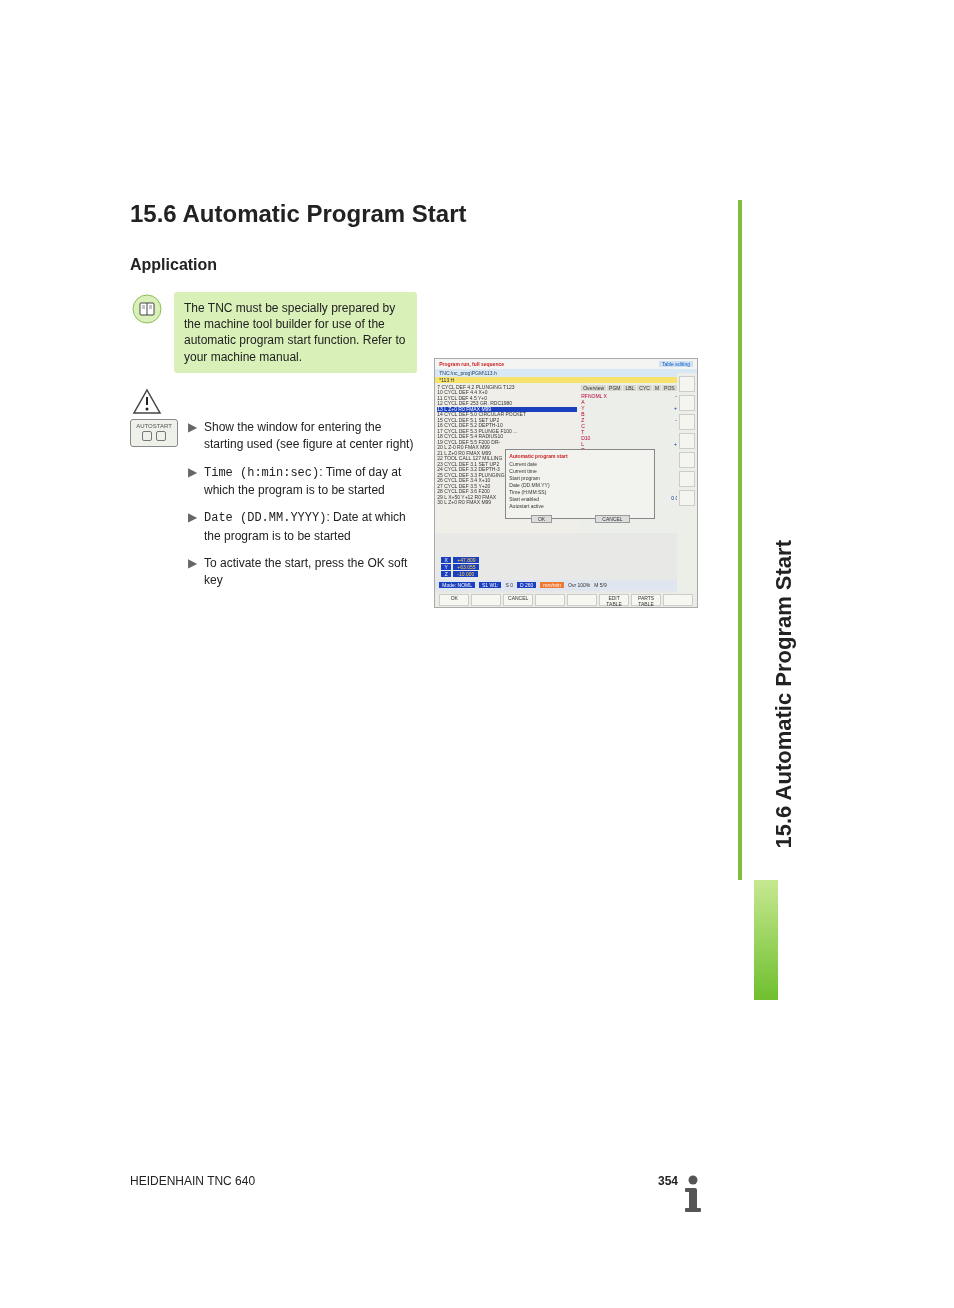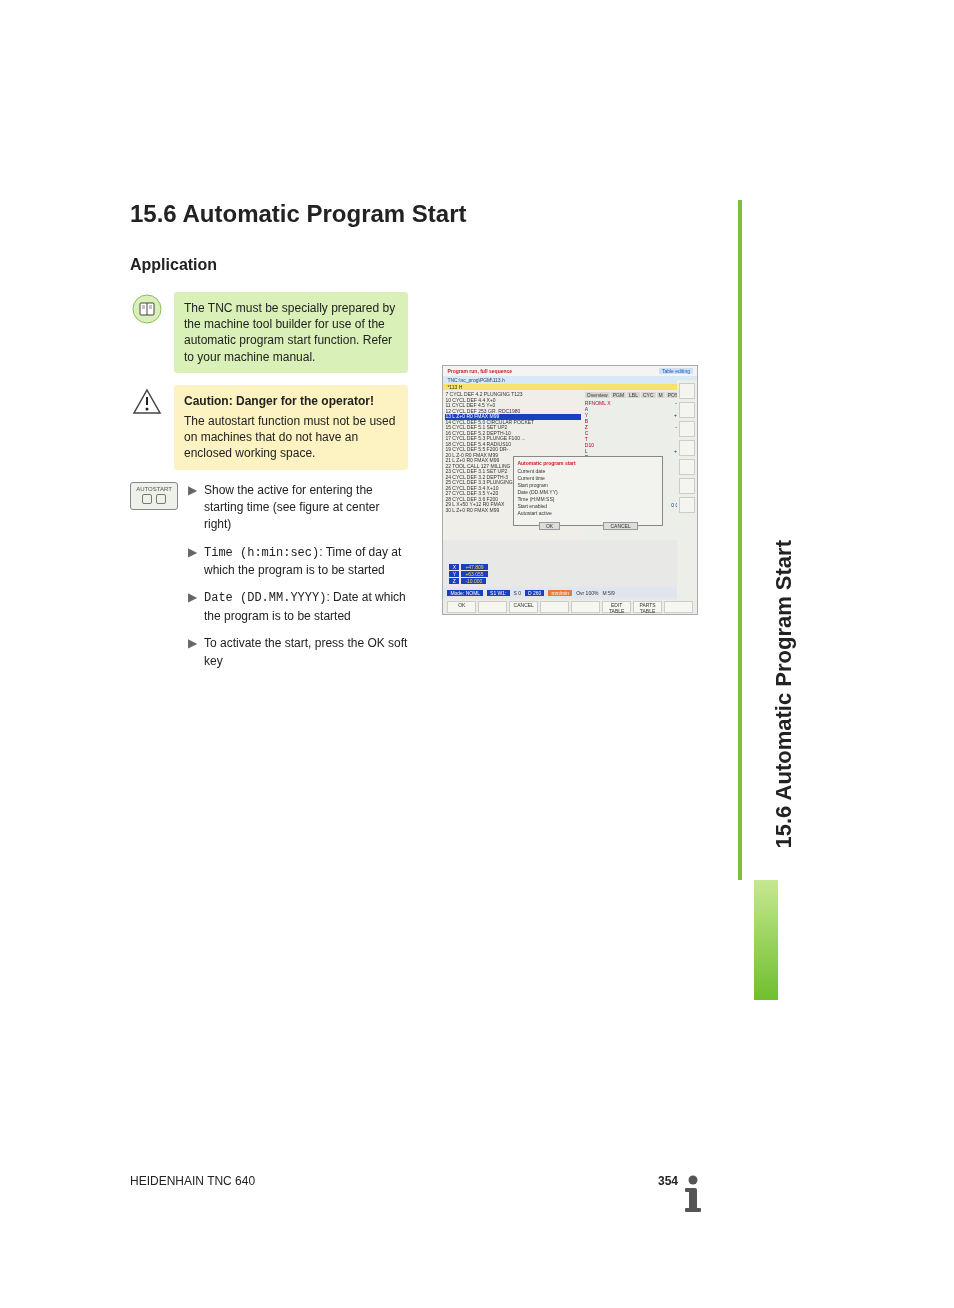--- a/index.html
+++ b/index.html
@@ -43,22 +43,22 @@
     font-weight: bold;
     margin-bottom: 28px;
   }
   h2.sub-title {
     font-size: 16px;
     font-weight: bold;
     margin-bottom: 18px;
   }
   .content-row {
     display: flex;
-    align-items: center;
-    gap: 34px;
+    align-items: flex-end;
+    gap: 17px;
   }
   .left-col { width: 360px; }
   .note-box, .warn-box {
     display: flex;
     align-items: flex-start;
     gap: 10px;
     padding: 8px 10px;
     font-size: 12px;
     line-height: 1.35;
     margin-bottom: 12px;
@@ -194,43 +194,37 @@
       </div>
 
       <div class="warn-wrap">
         <div class="icon-holder">
           <svg width="30" height="30" viewBox="0 0 30 30">
             <polygon points="15,3 28,26 2,26" fill="#fff" stroke="#444" stroke-width="1.5"></polygon>
             <line x1="15" y1="10" x2="15" y2="18" stroke="#222" stroke-width="2"></line>
             <circle cx="15" cy="22" r="1.5" fill="#222"></circle>
           </svg>
         </div>
-        <div class="warn-box" style="flex:1">
-          <div class="box-text">
-            <div class="warn-title">Caution: Danger for the operator!</div>
-            <div>The autostart function must not be used on machines that do not have an enclosed working space.</div>
-          </div>
-        </div>
       </div>
 
 
       <div class="bullet-block">
         <div class="bullet-icon-col">
           <div class="autostart-key">
             <div>AUTOSTART</div>
             <div class="dots">
                 <span class="dot"></span>
                 <span class="dot"></span>
               </div>
           </div>
         </div>
         <ul class="arrow-list" style="flex:1">
           <li>
             <span class="arrow">▶</span>
-            <span>Show the active for entering the starting time (see figure at center right)</span>
+            <span>Show the window for entering the starting used (see figure at center right)</span>
           </li>
           <li>
             <span class="arrow">▶</span>
             <span><span class="mono">Time (h:min:sec)</span><span>: Time of day at which the program is to be started</span></span>
           </li>
           <li>
             <span class="arrow">▶</span>
             <span><span class="mono">Date (DD.MM.YYYY)</span><span>: Date at which the program is to be started</span></span>
           </li>
           <li>

